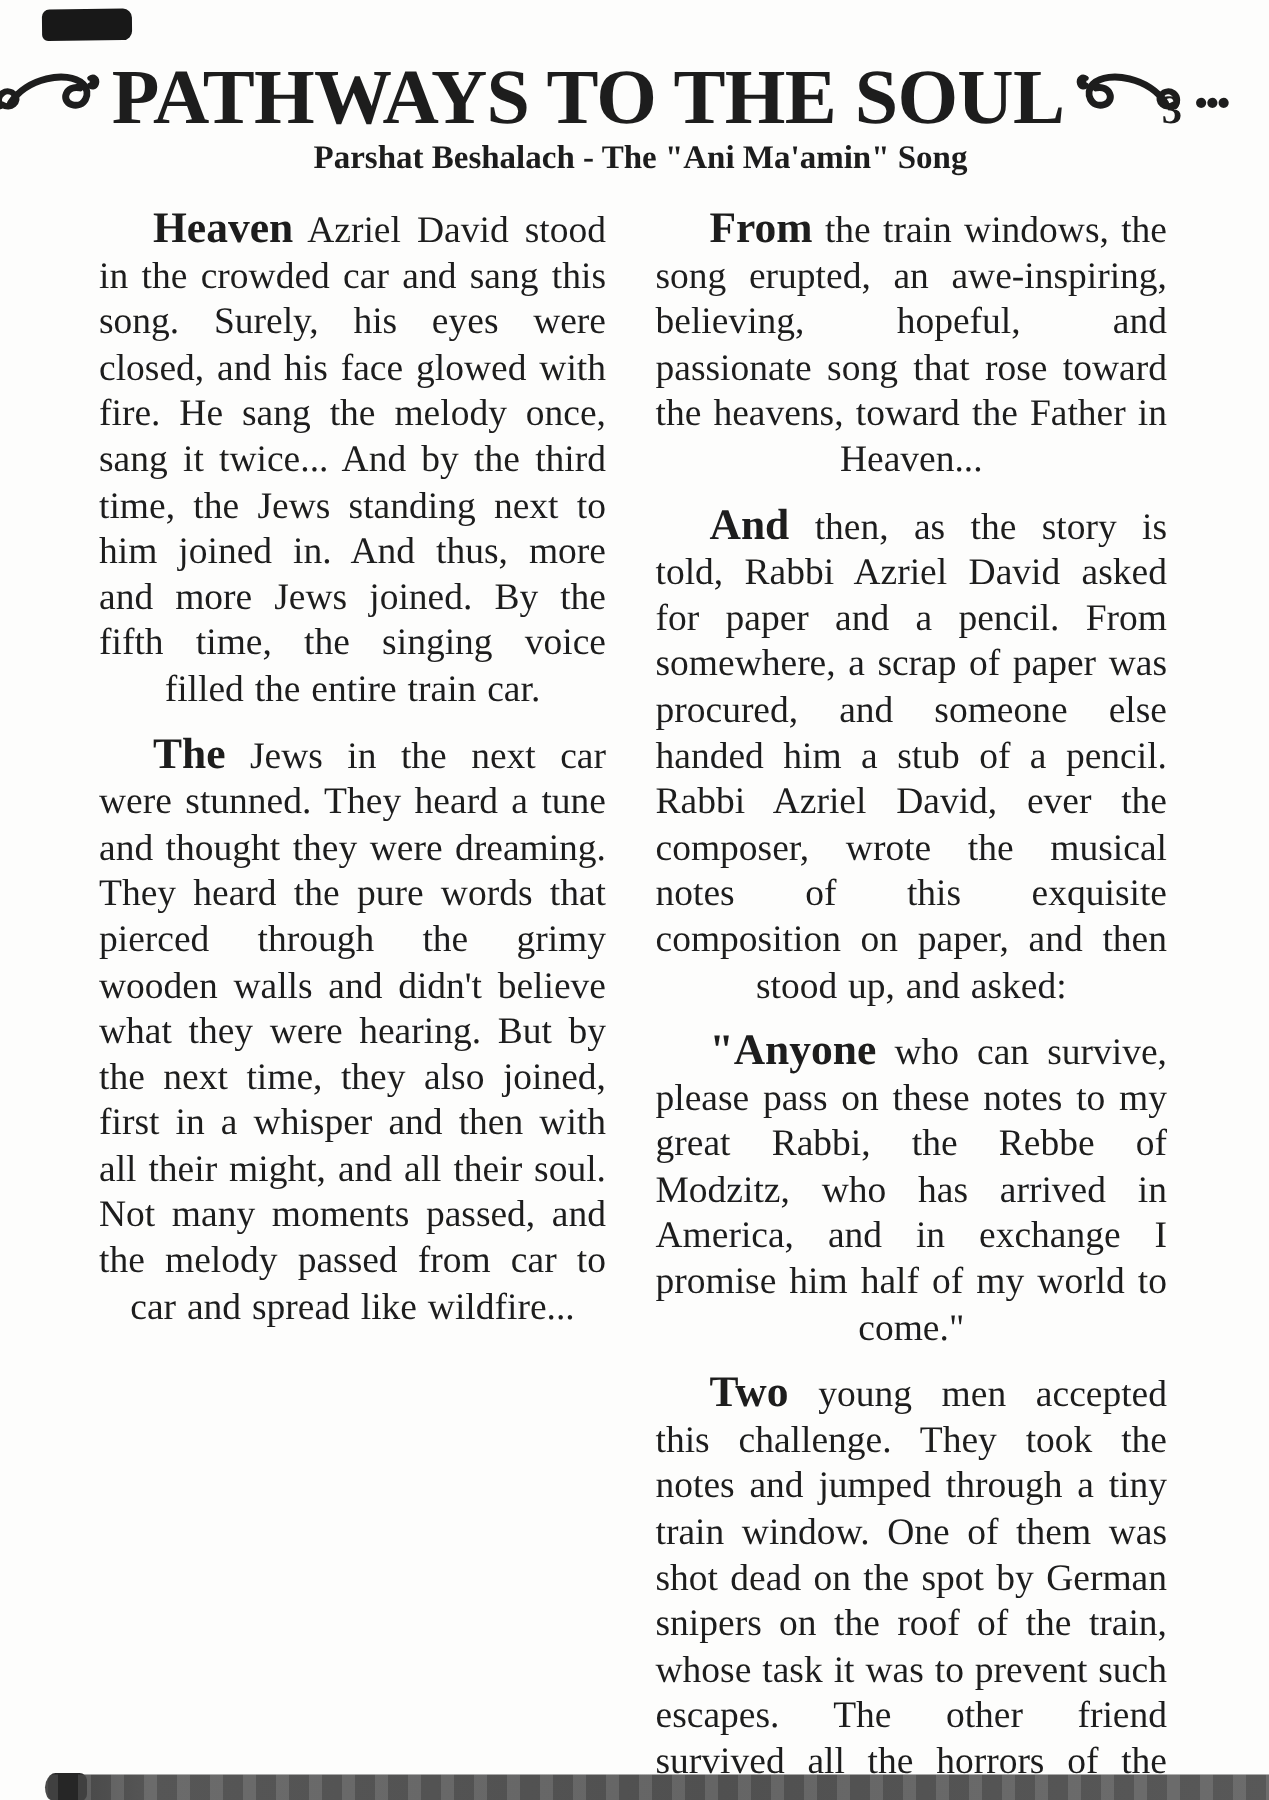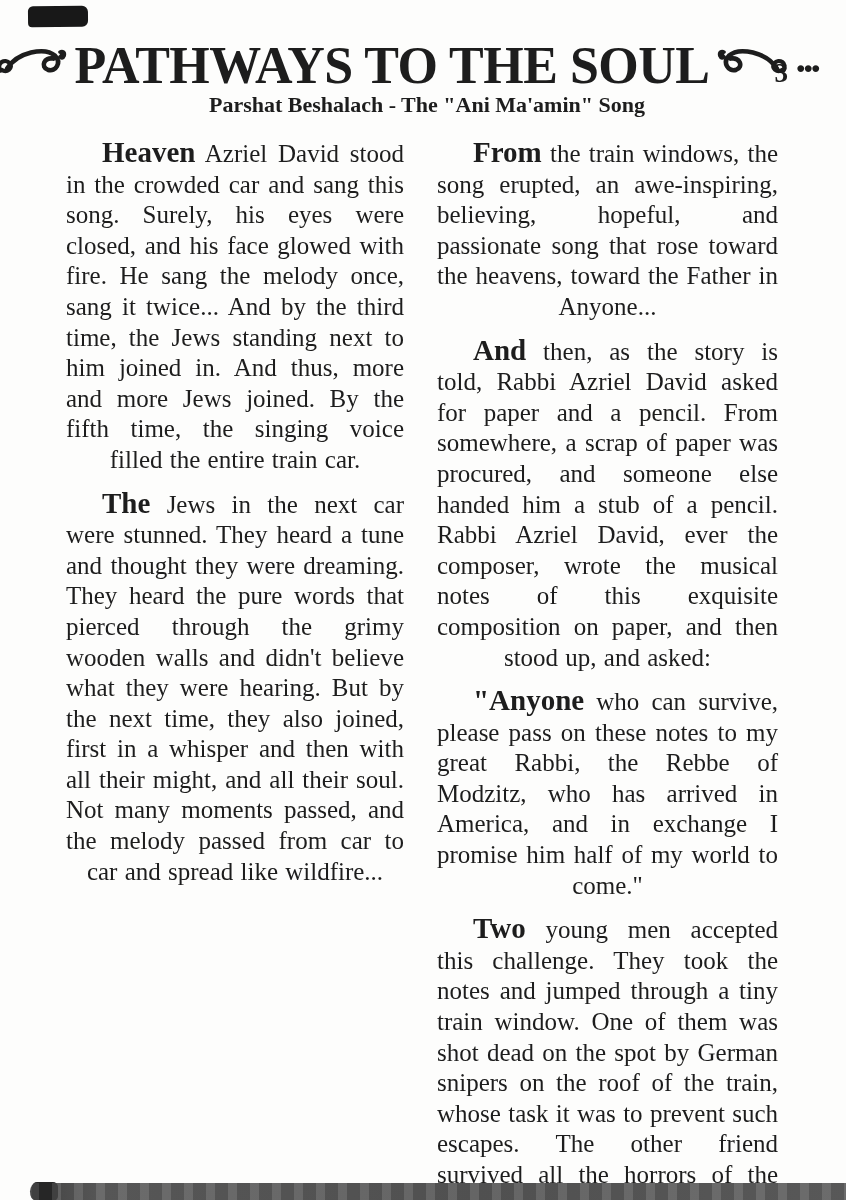--- a/index.html
+++ b/index.html
@@ -98,21 +98,21 @@
   </div>
 
   <div class="subtitle">Parshat Beshalach - The "Ani Ma'amin" Song</div>
 
   <div class="columns">
     <div class="col col-left">
         <p><span class="lead">Heaven</span><span> Azriel David stood in the crowded car and sang this song. Surely, his eyes were closed, and his face glowed with fire. He sang the melody once, sang it twice... And by the third time, the Jews standing next to him joined in. And thus, more and more Jews joined. By the fifth time, the singing voice filled the entire train car.</span></p>
         <p><span class="lead">The</span><span> Jews in the next car were stunned. They heard a tune and thought they were dreaming. They heard the pure words that pierced through the grimy wooden walls and didn't believe what they were hearing. But by the next time, they also joined, first in a whisper and then with all their might, and all their soul. Not many moments passed, and the melody passed from car to car and spread like wildfire...</span></p>
       </div>
     <div class="col col-right">
-        <p><span class="lead">From</span><span> the train windows, the song erupted, an awe-inspiring, believing, hopeful, and passionate song that rose toward the heavens, toward the Father in Anyone...</span></p>
+        <p><span class="lead">From</span><span> the train windows, the song erupted, an awe-inspiring, believing, hopeful, and passionate song that rose toward the heavens, toward the Father in Heaven...</span></p>
         <p><span class="lead">And</span><span> then, as the story is told, Rabbi Azriel David asked for paper and a pencil. From somewhere, a scrap of paper was procured, and someone else handed him a stub of a pencil. Rabbi Azriel David, ever the composer, wrote the musical notes of this exquisite composition on paper, and then stood up, and asked:</span></p>
         <p><span class="lead">"Anyone</span><span> who can survive, please pass on these notes to my great Rabbi, the Rebbe of Modzitz, who has arrived in America, and in exchange I promise him half of my world to come."</span></p>
         <p><span class="lead">Two</span><span> young men accepted this challenge. They took the notes and jumped through a tiny train window. One of them was shot dead on the spot by German snipers on the roof of the train, whose task it was to prevent such escapes. The other friend survived all the horrors of the Holocaust and survived. Finally, one day, he</span></p>
       </div>
   </div>
 
   <div class="artifact-bottombar"></div>
 
 </div>
 

